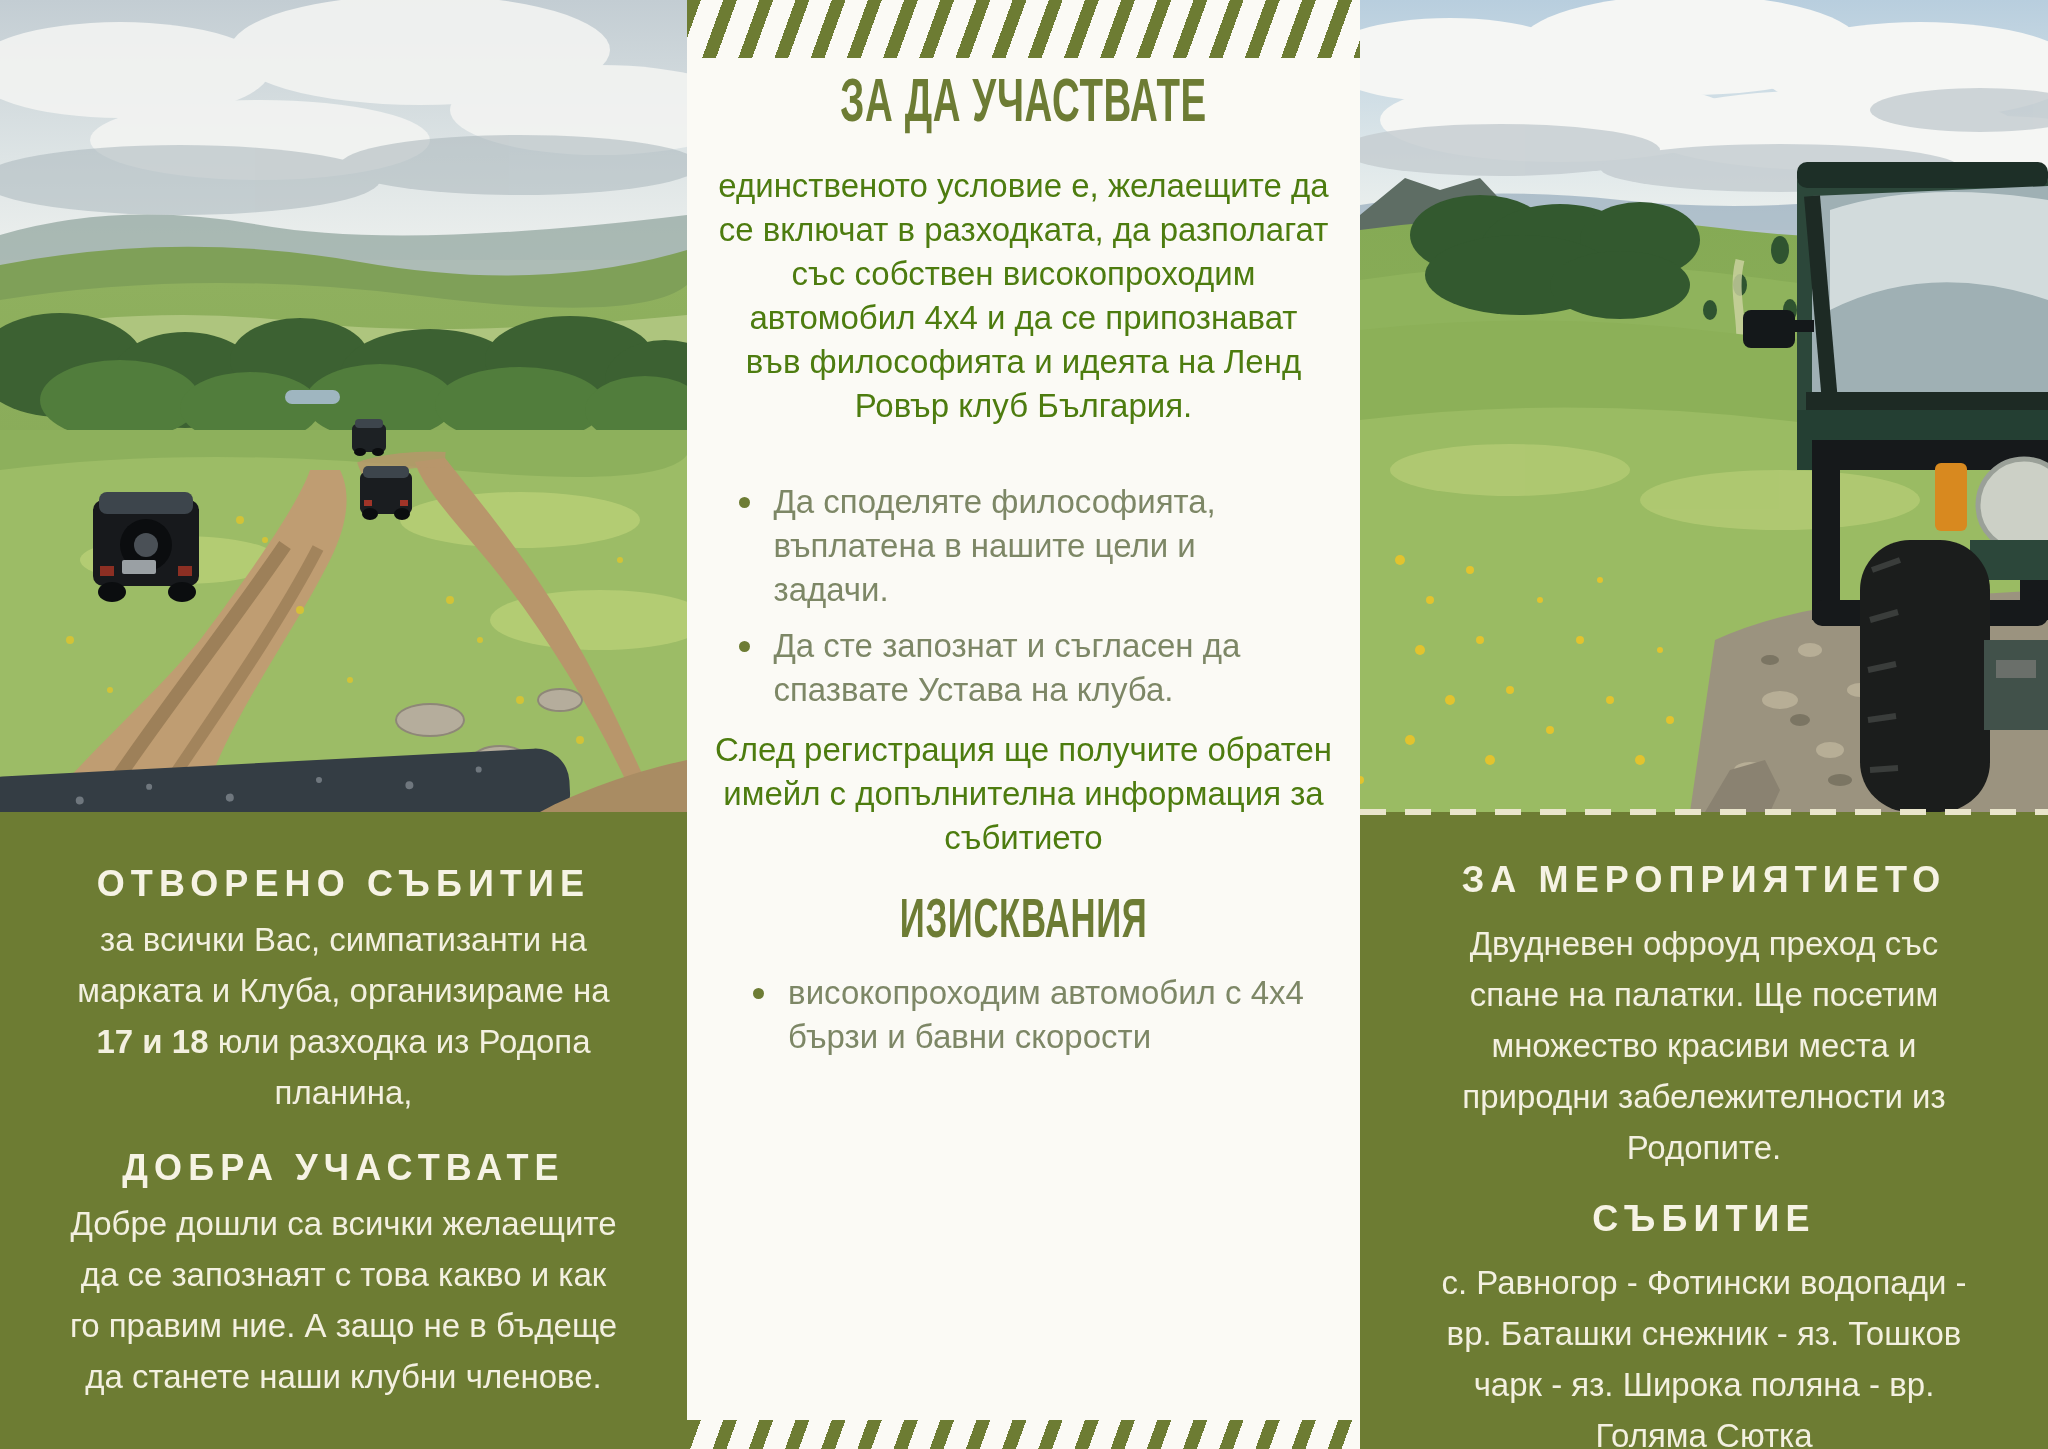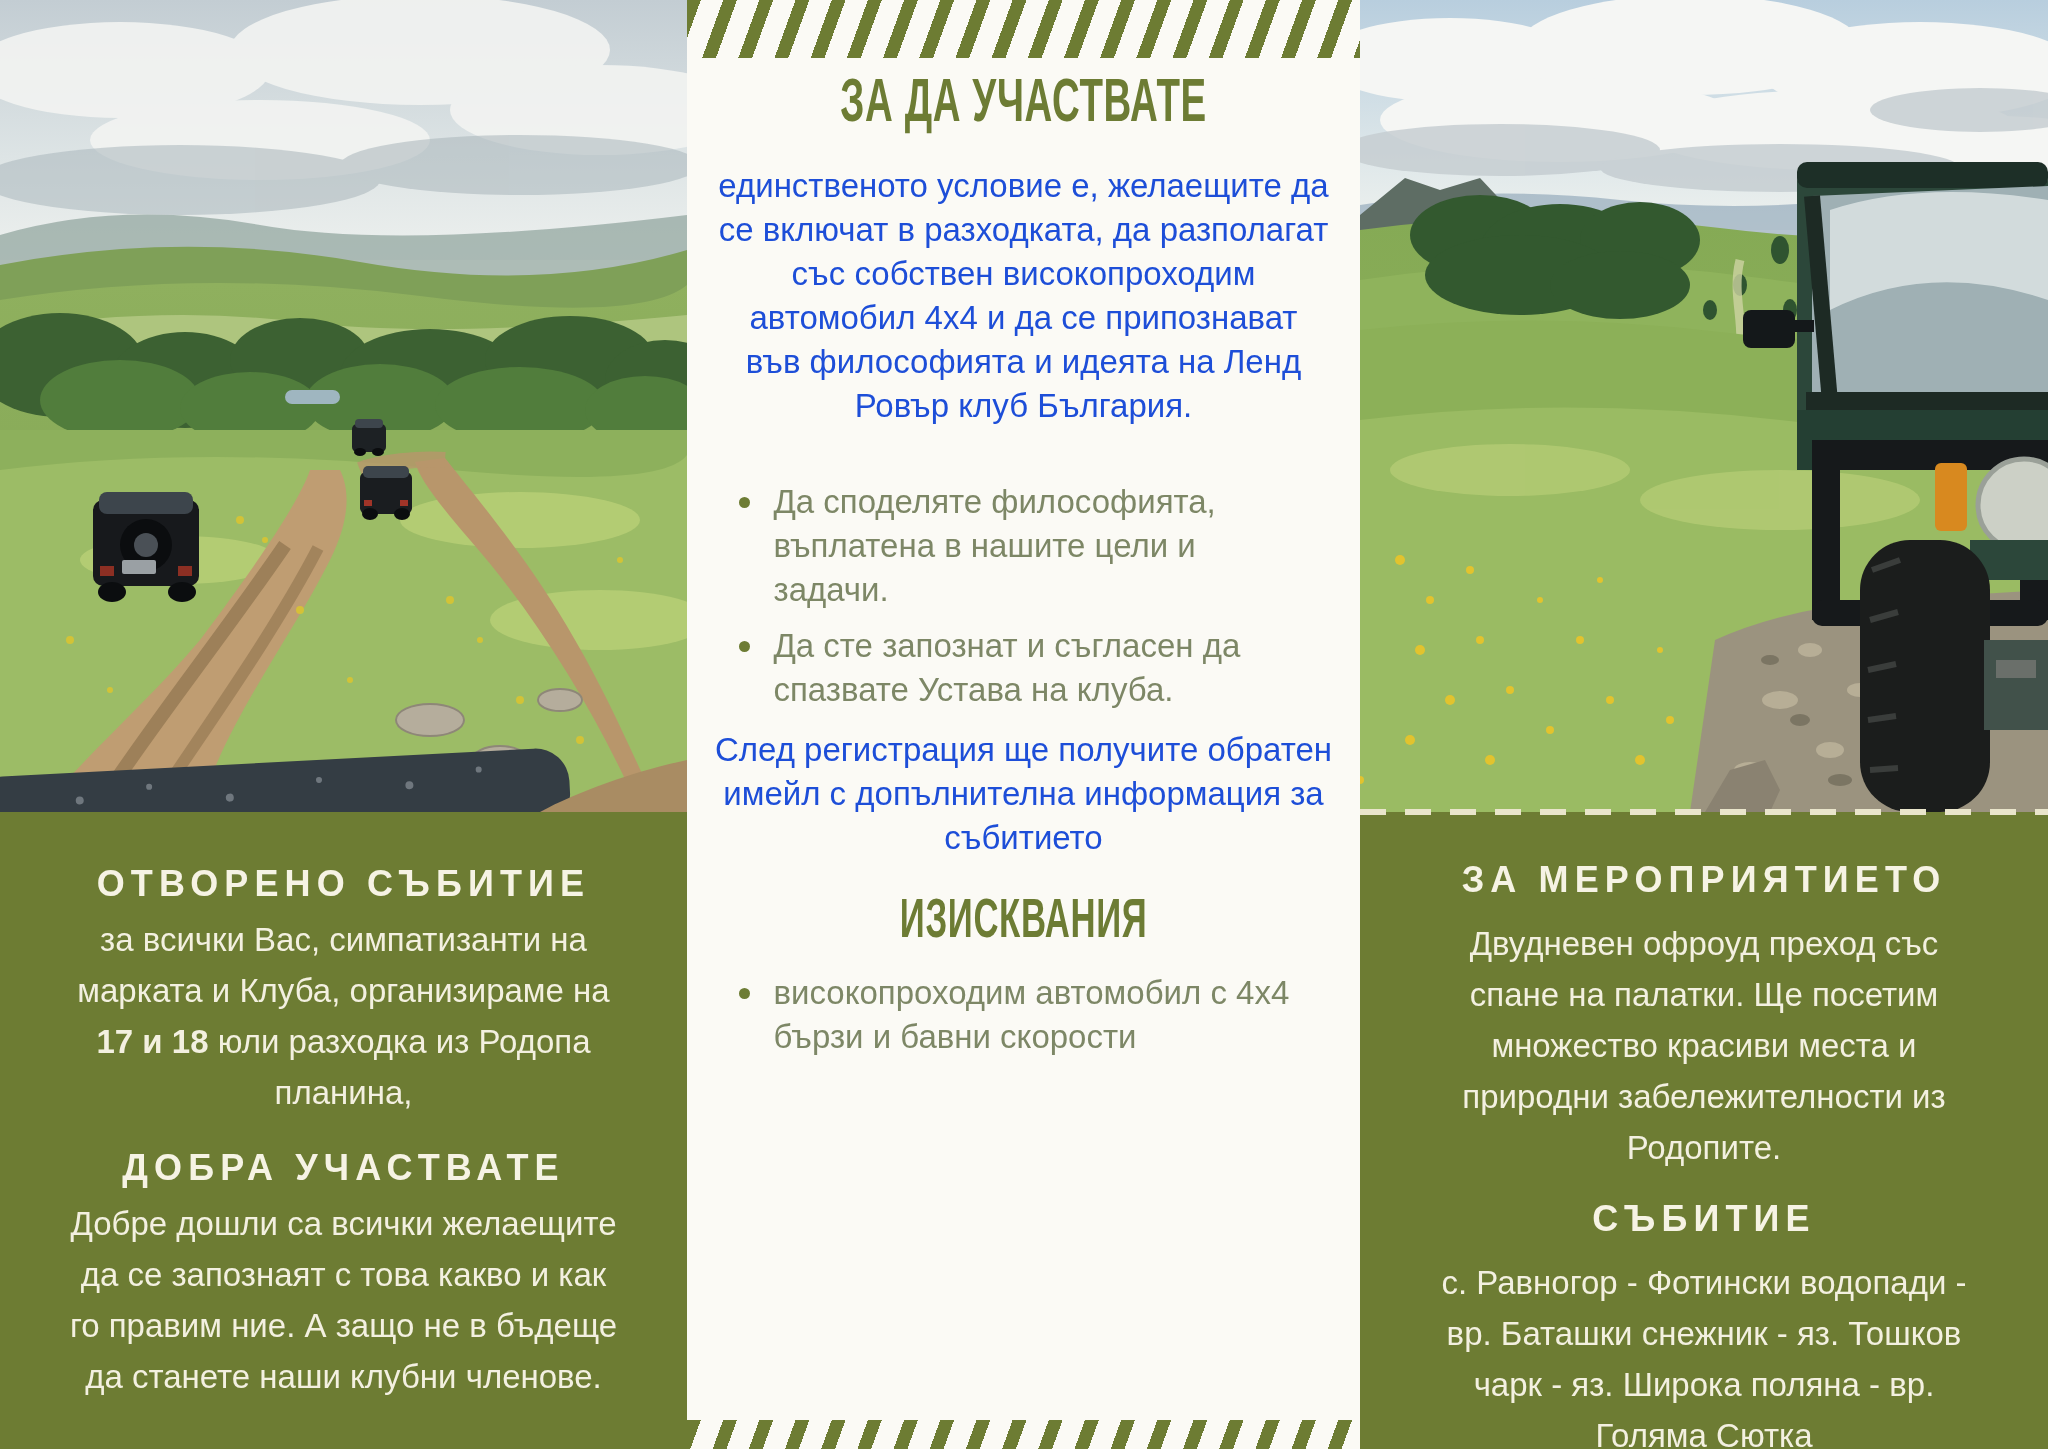--- a/index.html
+++ b/index.html
@@ -56,26 +56,26 @@
   .mid-content{
     position:absolute; top:58px; left:0; width:100%; box-sizing:border-box;
     padding:0 24px; text-align:center;
   }
   .mid-title{
     margin:8px 0 0; color:#6d7c34; font-weight:700; font-size:62px; line-height:1.1;
   }
   .cond{display:inline-block; transform:scaleX(.62); transform-origin:50% 50%;
         white-space:nowrap; letter-spacing:1px;}
   .mid-sub{
-    margin:30px auto 0; color:#1d4ed8; font-size:33px; line-height:44px;
+    margin:30px auto 0; color:#4d7c0f; font-size:33px; line-height:44px;
     white-space:pre-line;
   }
   .mid-bullets{margin:52px auto 0; width:590px; text-align:left;}
   .bullet{display:flex; margin-top:12px;}
-  .bullet:first-child{margin-top:0;}
+  .bullet:first-child{margin-top:0;justify-content:center;}
   .bullet .dot{
     flex:0 0 auto; width:11px; height:11px; border-radius:50%;
     background:#6d7c34; margin:17px 24px 0 10px;
   }
   .bullet .bt{
     color:#7d8766; font-size:33px; line-height:44px; white-space:pre-line;
   }
   .acc{font-weight:700; color:#64753a;}
   .mid-h2{
     margin:26px 0 0; color:#6d7c34; font-weight:700; font-size:56px; line-height:1.15;

